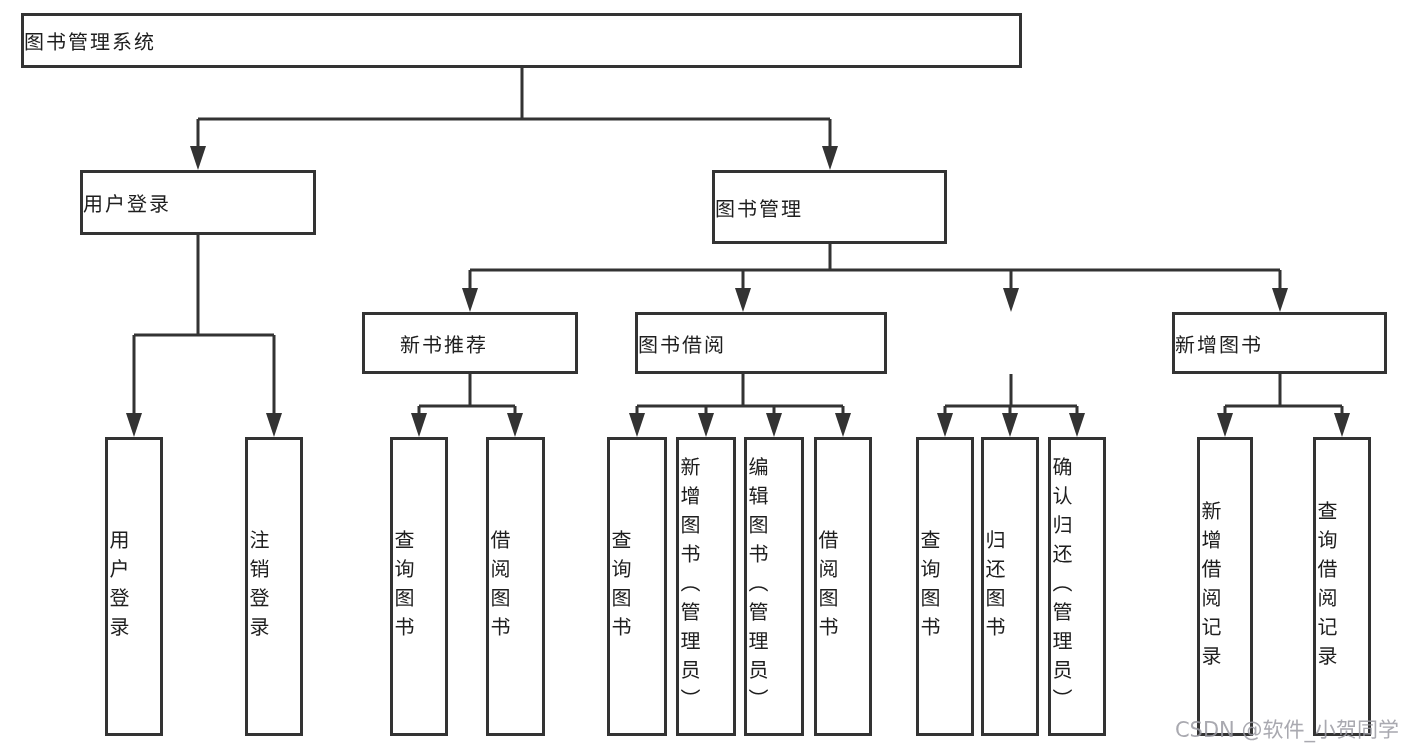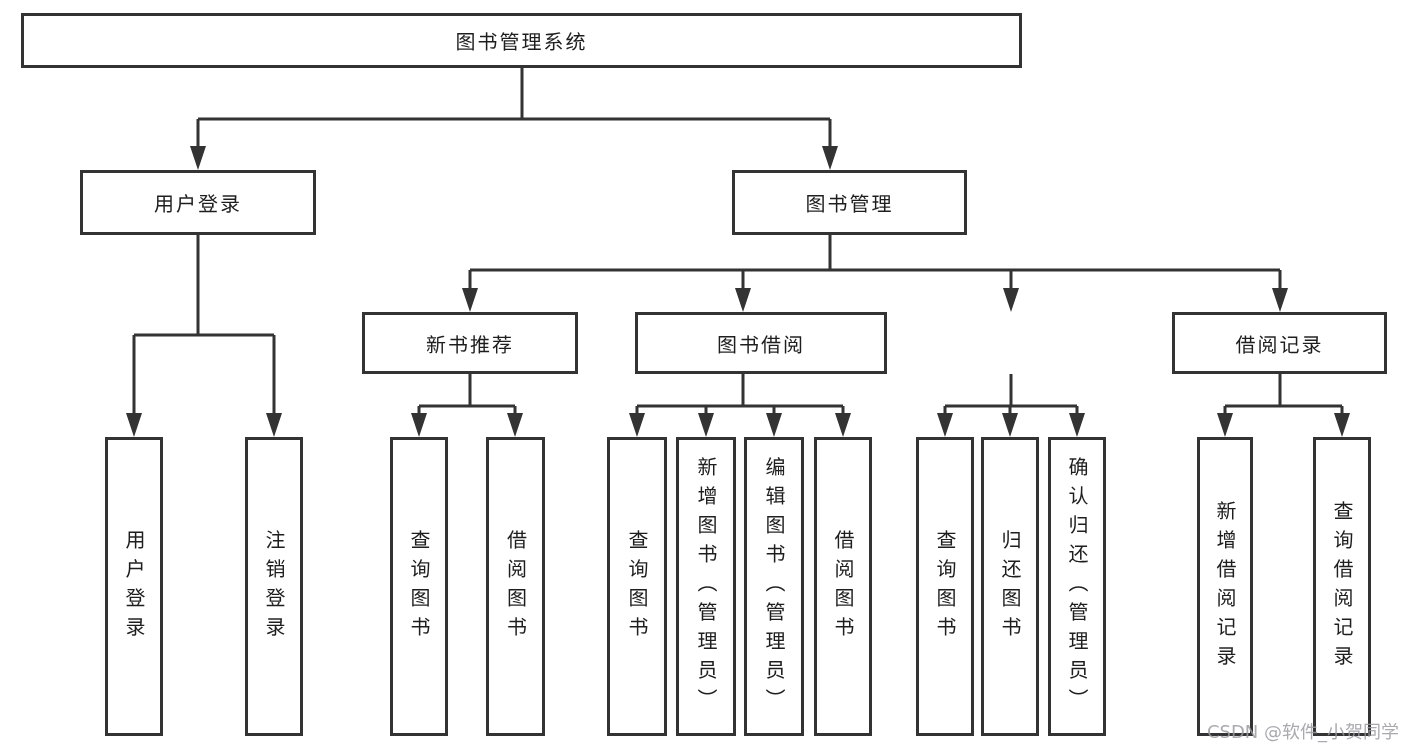--- a/index.html
+++ b/index.html
@@ -22,41 +22,40 @@
     width: 1405px;
     height: 747px;
   }
   .node {
     position: absolute;
     box-sizing: border-box;
     background: #ffffff;
     border: 3px solid #333333;
     display: flex;
     align-items: center;
-    justify-content: center;
     color: #1e1e1e;
   }
   .h-node .label {
     font-size: 20px;
     letter-spacing: 2px;
     white-space: nowrap;
   }
   .v-node .label {
     writing-mode: vertical-rl;
     text-orientation: mixed;
     font-size: 20px;
     letter-spacing: 9px;
     line-height: 1;
     white-space: nowrap;
   }
   .watermark {
     position: absolute;
     right: 6px;
     bottom: 4px;
-    font-size: 18px;
+    font-size: 21px;
     color: #9b9ba3;
     opacity: 0.85;
     white-space: nowrap;
     z-index: 5;
   }
 </style>
 </head>
 <body>
 
 <div class="canvas">
@@ -94,32 +93,32 @@
     </g>
   </svg>
 
   <div class="node h-node" style="left:21px;top:13px;width:1001px;height:55px;">
     <span class="label">图书管理系统</span>
   </div>
 
   <div class="node h-node" style="left:80px;top:170px;width:236px;height:65px;">
     <span class="label">用户登录</span>
   </div>
-  <div class="node h-node" style="left:732px;top:170px;width:235px;height:65px;">
+  <div class="node h-node" style="left:712px;top:170px;width:235px;height:74px;">
     <span class="label">图书管理</span>
   </div>
 
-  <div class="node h-node" style="left:362px;top:312px;width:216px;height:62px;">
+  <div class="node h-node" style="left:362px;top:312px;width:216px;height:62px;padding-left:35px;">
     <span class="label">新书推荐</span>
   </div>
   <div class="node h-node" style="left:635px;top:312px;width:252px;height:62px;">
     <span class="label">图书借阅</span>
   </div>
   <div class="node h-node" style="left:1172px;top:312px;width:215px;height:62px;">
-    <span class="label">借阅记录</span>
+    <span class="label">新增图书</span>
   </div>
 
   <div class="node v-node" style="left:105px;top:437px;width:58px;height:299px;">
     <span class="label">用户登录</span>
   </div>
   <div class="node v-node" style="left:245px;top:437px;width:58px;height:299px;">
     <span class="label">注销登录</span>
   </div>
 
   <div class="node v-node" style="left:390px;top:437px;width:58px;height:299px;">

